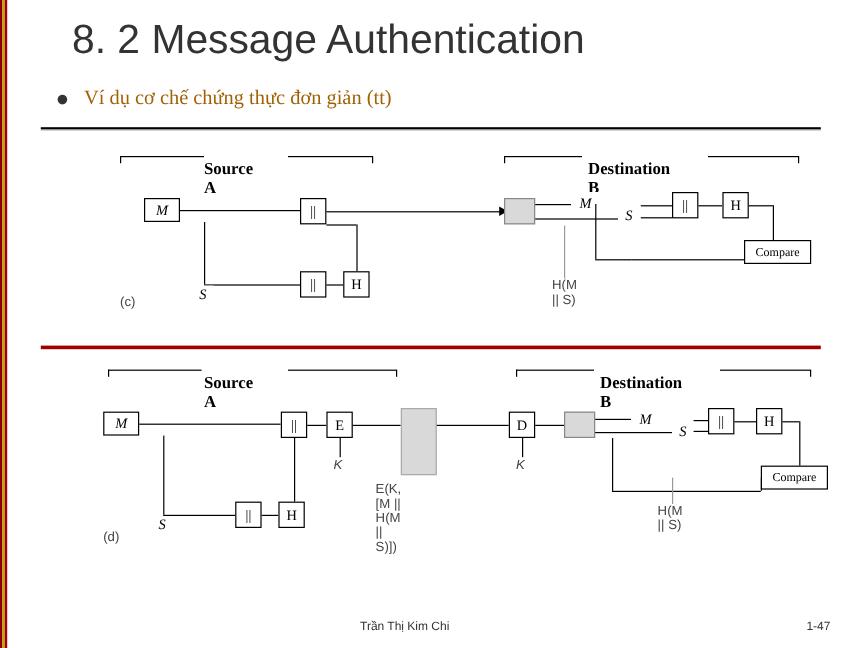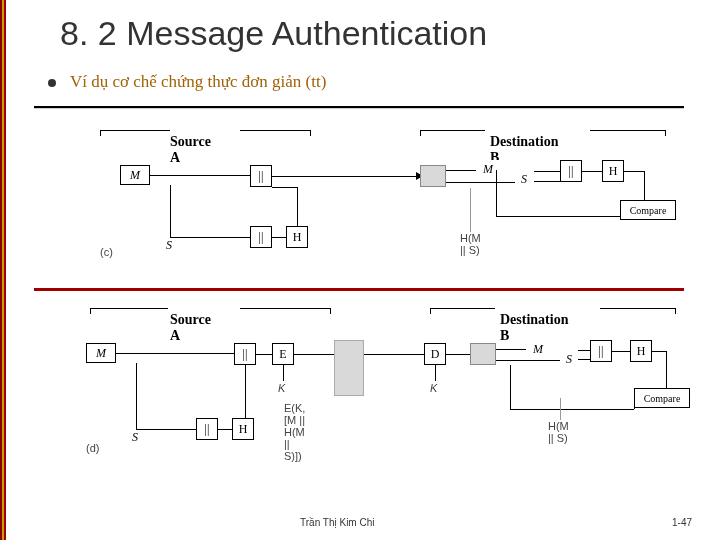--- a/index.html
+++ b/index.html
@@ -189,21 +189,21 @@
   <div class="vline" style="left:136px; top:363px; height:66px;"></div>
   <div class="hline" style="left:136px; top:429px; width:60px;"></div>
   <div class="box" style="left:126px; top:430px; width:18px; height:14px; border:none; font-style:italic;">S</div>
   <div class="box" style="left:196px; top:418px; width:22px; height:22px;">||</div>
   <div class="hline" style="left:218px; top:429px; width:14px;"></div>
   <div class="box" style="left:232px; top:418px; width:22px; height:22px;">H</div>
   <div class="vline" style="left:245px; top:365px; height:53px;"></div>
 
   <div class="sublabel" style="left:86px; top:442px;">(d)</div>
 
-  <div class="sublabel" style="left:284px; top:402px;">E(K, [M || H(M || S)])</div>
+  <div class="sublabel" style="left:313px; top:402px;">E(K, [M || H(M || S)])</div>
 
   <div class="box" style="left:424px; top:343px; width:22px; height:22px;">D</div>
   <div class="sublabel" style="left:430px; top:382px; font-style:italic;">K</div>
   <div class="vline" style="left:435px; top:365px; height:16px;"></div>
 
   <div class="hline" style="left:446px; top:354px; width:24px;"></div>
   <div class="box gray" style="left:470px; top:343px; width:26px; height:22px; border:1px solid #888;"></div>
 
   <div class="hline" style="left:496px; top:349px; width:30px;"></div>
   <div class="box" style="left:526px; top:340px; width:24px; height:18px; border:none; font-style:italic;">M</div>

